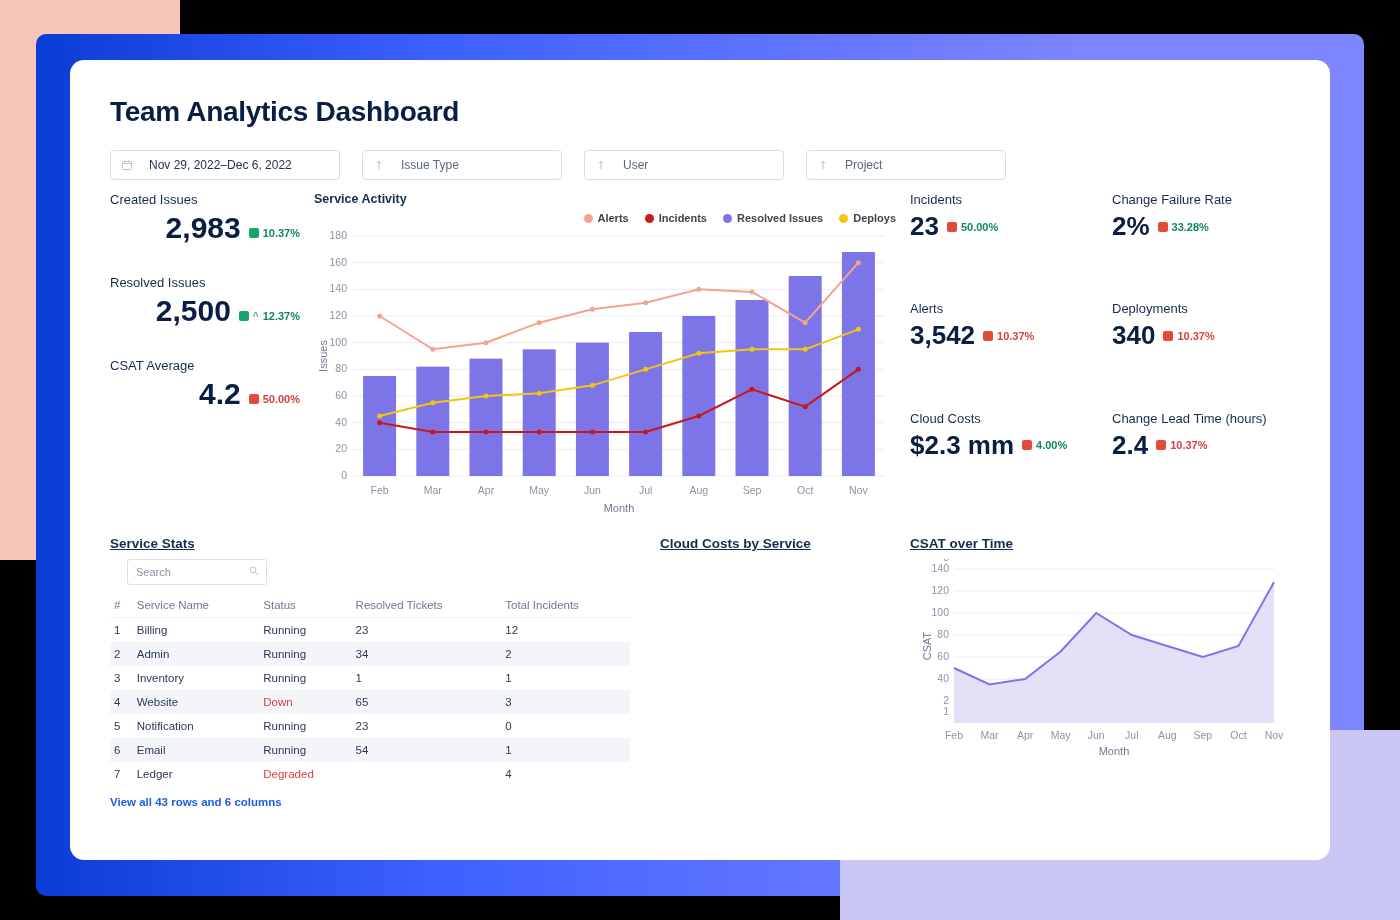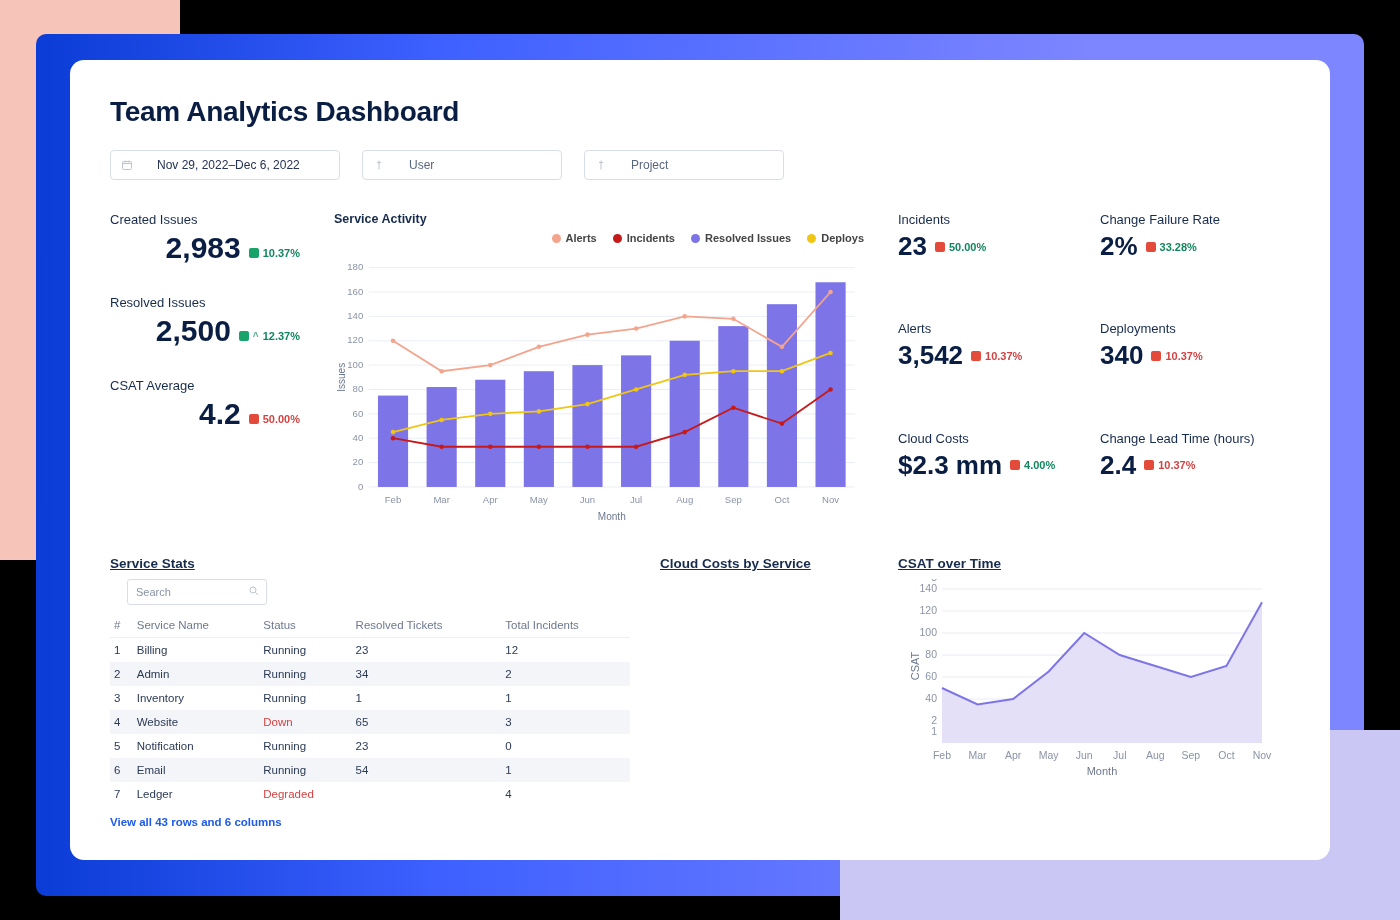--- a/index.html
+++ b/index.html
@@ -6,31 +6,31 @@
   body { width: 1400px; height: 920px; background: #000; position: relative; overflow: hidden; }
 
   
   .bg-blue { position:absolute; left:36px; top:34px; right:36px; bottom:24px;
              background: linear-gradient(90deg,#0b3cd6 0%,#3d60ff 30%,#7e86ff 80%); border-radius:10px; }
   .bg-pink { position:absolute; left:0; top:0; width:180px; height:120px; background:#f6c4b8; }
   .bg-pink2 { position:absolute; left:0; top:120px; width:56px; height:440px; background:#f6c4b8; }
   .bg-lav { position:absolute; right:0; bottom:0; width:560px; height:190px; background:#cbc7f4; }
 
   .card { position:absolute; left:70px; top:60px; right:70px; bottom:60px;
-          background:#fff; border-radius:14px; padding:36px 52px 20px 40px; color:#0a1e44; }
+          background:#fff; border-radius:14px; padding:36px 40px 20px 40px; color:#0a1e44; }
 
   h1 { font-size:28px; font-weight:700; color:#0a1e44; letter-spacing:-.3px; }
 
   .filters { display:flex; gap:22px; margin-top:22px; }
   .filter { border:1px solid #d9dde7; border-radius:4px; height:30px; display:flex; align-items:center;
-            padding:0 10px; font-size:12px; color:#5a6780; min-width:200px; gap:24px; }
+            padding:0 10px; font-size:12px; color:#5a6780; min-width:200px; gap:16px; }
   .filter.date { min-width:230px; color:#243255; }
   .ico { width:12px; height:12px; opacity:.55; }
 
-  .main { display:grid; grid-template-columns: 190px 1fr 380px; gap:34px; margin-top:32px; }
+  .main { display:grid; grid-template-columns: 190px 1fr 380px; gap:14px; margin-top:12px; }
 
   .stat { margin-bottom:30px; }
   .stat .label { font-size:13px; color:#172b4d; font-weight:500; }
   .stat .val { font-size:30px; font-weight:700; color:#0a1e44; display:flex; align-items:baseline; gap:8px; margin-top:4px;justify-content:flex-end;}
   .delta { font-size:11px; display:inline-flex; align-items:center; gap:4px; font-weight:600;}
   .delta.up { color:#11865f; }
   .delta.down { color:#d34242; }
   .delta .box { width:10px; height:10px; border-radius:2px; display:inline-block;}
   .delta.up .box { background:#18a36a; }
   .delta.down .box { background:#e44a3a; }
@@ -80,20 +80,26 @@
 
   <h1>Team Analytics Dashboard</h1>
 
   <div class="filters">
     <div class="filter date">
       <svg class="ico" viewBox="0 0 24 24">
           <rect x="3" y="5" width="18" height="16" rx="2" fill="none" stroke="#8892a6" stroke-width="2"></rect>
           <path d="M3 9h18M8 3v4M16 3v4" stroke="#8892a6" stroke-width="2"></path>
         </svg>
       <span>Nov 29, 2022–Dec 6, 2022</span>
+    </div>
+    <div class="filter">
+      <svg class="ico" viewBox="0 0 24 24">
+          <path d="M12 3v18M8 7h8" stroke="#8892a6" stroke-width="2"></path>
+        </svg>
+      <span>Issue Type</span>
     </div>
     <div class="filter">
       <svg class="ico" viewBox="0 0 24 24">
           <path d="M12 3v18M8 7h8" stroke="#8892a6" stroke-width="2"></path>
         </svg>
       <span>User</span>
     </div>
     <div class="filter">
       <svg class="ico" viewBox="0 0 24 24">
           <path d="M12 3v18M8 7h8" stroke="#8892a6" stroke-width="2"></path>

